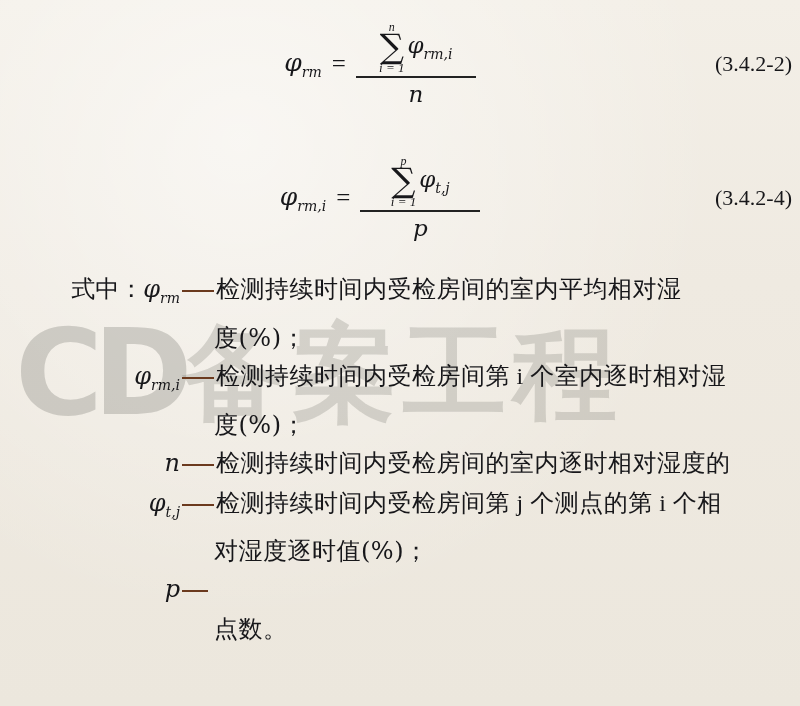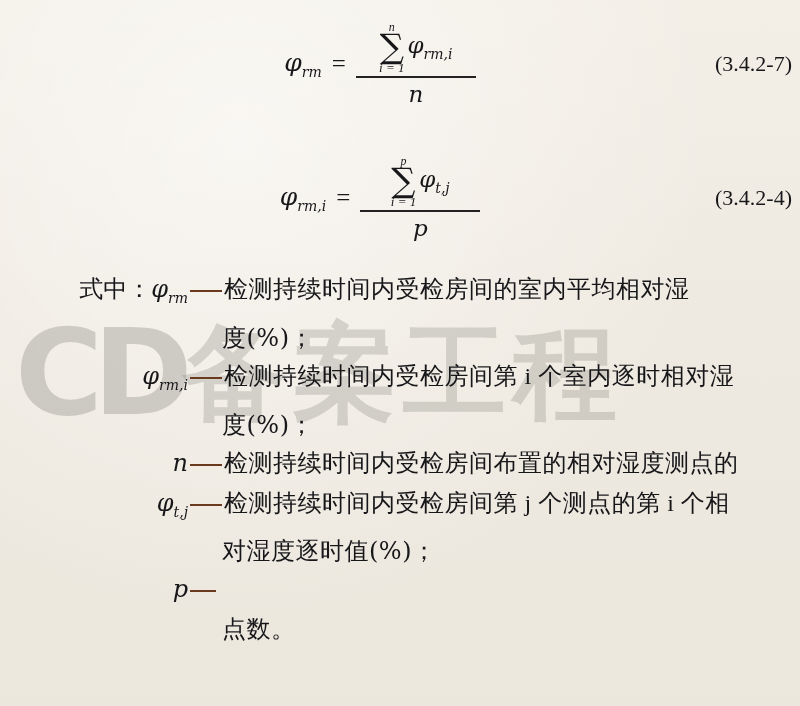--- a/index.html
+++ b/index.html
@@ -144,21 +144,21 @@
     position: absolute;
     right: 8px;
     font-size: 22px;
     letter-spacing: 0px;
     white-space: nowrap;
   }
 
   
   .deflist {
     margin-top: 12px;
-    padding: 0 10px 0 20px;
+    padding: 0 10px 0 12px;
   }
   .defrow {
     display: flex;
     align-items: flex-start;
     margin-bottom: 2px;
   }
   .sym-cell {
     width: 168px;
     flex: 0 0 168px;
     text-align: right;
@@ -230,21 +230,21 @@
             <span class="bot">i = 1</span>
           </span>
           <span class="summand">
             <span>φ</span><span class="sub">rm,i</span>
           </span>
         </span>
         <span class="bar"></span>
         <span class="den">n</span>
       </span>
     </div>
-    <div class="eq-number">(3.4.2-7)</div>
+    <div class="eq-number">(3.4.2-2)</div>
   </div>
 
   <div class="formula-row f2">
     <div class="formula">
       <span class="lhs">
         <span>φ</span><span class="sub">rm,i</span>
       </span>
       <span class="eq">=</span>
       <span class="frac">
         <span class="num">
@@ -282,21 +282,21 @@
       <div class="dash"></div>
       <div class="text-cell">检测持续时间内受检房间第 i 个室内逐时相对湿</div>
     </div>
     <div class="cont">度(%)；</div>
 
     <div class="defrow">
       <div class="sym-cell">
         <span class="ital">n</span>
       </div>
       <div class="dash"></div>
-      <div class="text-cell">检测持续时间内受检房间布置的相对湿度测点的</div>
+      <div class="text-cell">检测持续时间内受检房间的室内逐时相对湿度的</div>
     </div>
 
     <div class="defrow">
       <div class="sym-cell">
         <span class="ital">φ</span><span class="ital sub">t,j</span>
       </div>
       <div class="dash"></div>
       <div class="text-cell">检测持续时间内受检房间第 j 个测点的第 i 个相</div>
     </div>
     <div class="cont">对湿度逐时值(%)；</div>

